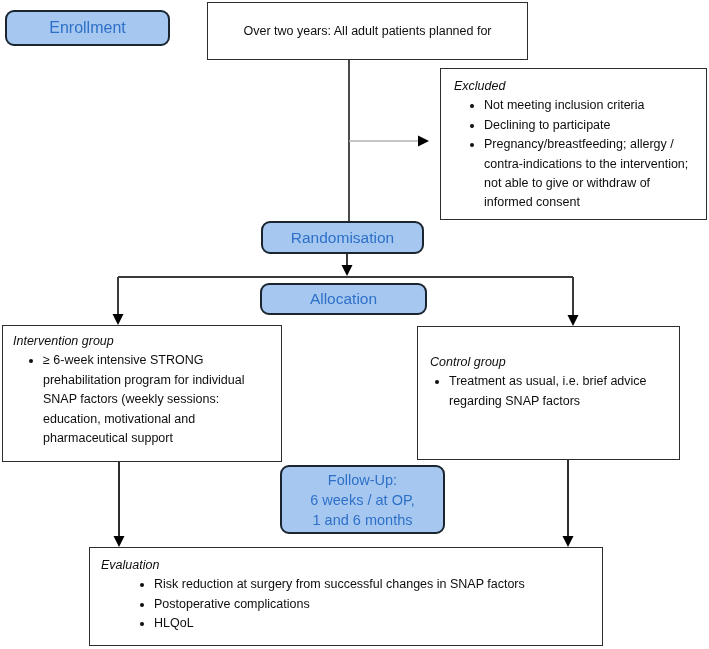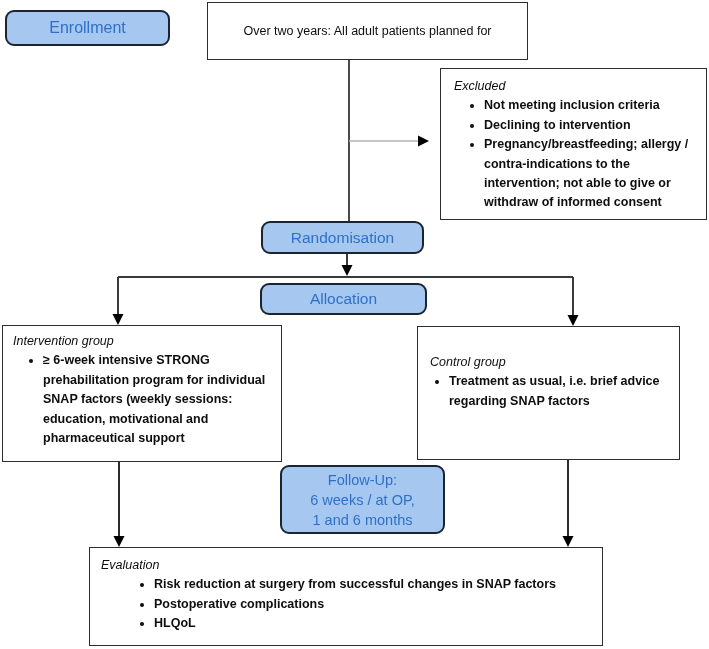--- a/index.html
+++ b/index.html
@@ -17,21 +17,21 @@
   .whitebox {
     position:absolute; box-sizing:border-box;
     background:#ffffff; border:1.6px solid #2d2d2d;
     font-size:12.5px; line-height:1.55; color:#0e0e0e;
   }
   .label-lg { font-size:16px;text-align:right; }
   .label-md { font-size:15.5px; }
   .fu-text  { font-size:14.5px; line-height:1.38; }
   .box-title { margin:0;font-style:italic; }
   ul.bullets { margin:0; padding:0; list-style:disc; }
-  ul.bullets li { margin:0;font-weight:bold; }
+  ul.bullets li { margin:0; }
   #enrollment   { left:5px;   top:10px;  width:165px; height:36px; }
   #population   { left:182px; top:2px;   width:321px; height:58px;
                   display:flex; flex-direction:column; align-items:center;
                   justify-content:center; text-align:center; line-height:19px;margin-left:25px; }
   #excluded     { left:440px; top:68px;  width:267px; height:152px; padding:8px 8px 0 13px; }
   #excluded ul.bullets { padding-left:30px; }
   #randomisation{ left:261px; top:221px; width:163px; height:33px; }
   #allocation   { left:260px; top:283px; width:167px; height:32px; }
   #intervention { left:2px;   top:325px; width:280px; height:137px; padding:6px 8px 0 10px; }
   #intervention ul.bullets { padding-left:30px; }
@@ -69,21 +69,21 @@
   </div>
 
   <div id="population" class="whitebox">
     <div>Over two years: All adult patients planned for</div>
   </div>
 
   <div id="excluded" class="whitebox">
     <p class="box-title">Excluded</p>
     <ul class="bullets">
       <li>Not meeting inclusion criteria</li>
-      <li>Declining to intervention</li>
+      <li>Declining to participate</li>
       <li>Pregnancy/breastfeeding; allergy / contra-indications to the intervention; not able to give or withdraw of informed consent</li>
     </ul>
   </div>
 
   <div id="randomisation" class="bluebox label-md">
     <span>Randomisation</span>
   </div>
 
   <div id="allocation" class="bluebox label-md">
     <span>Allocation</span>

